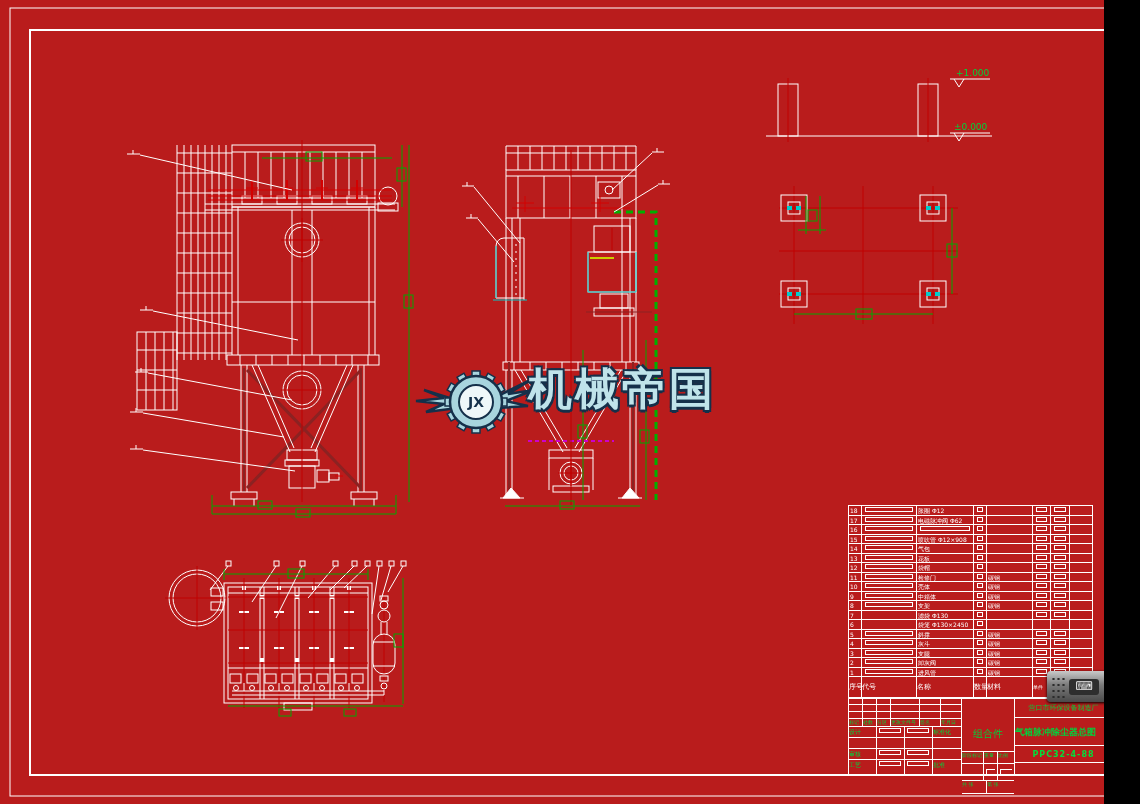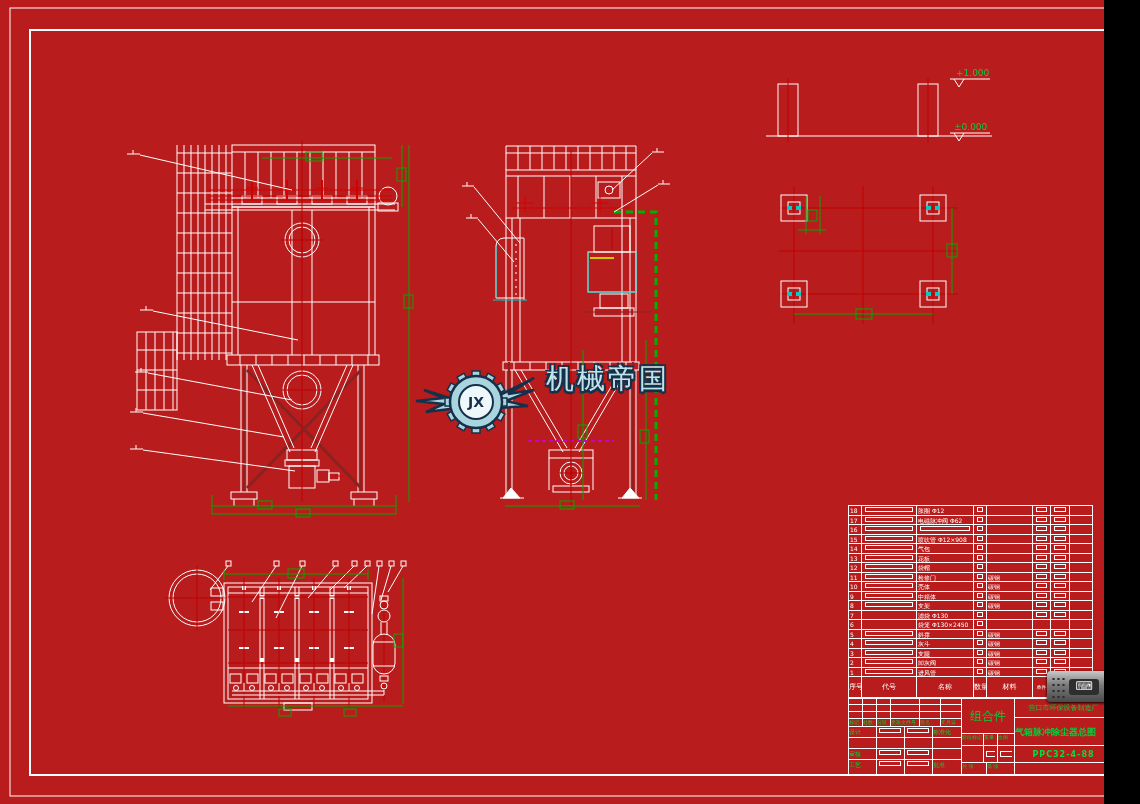--- a/index.html
+++ b/index.html
@@ -8,55 +8,55 @@
   .page *{box-sizing:border-box;}
   svg{position:absolute;left:0;top:0;}
   
   #titleblock{position:absolute;left:848px;top:505px;width:265px;height:270px;color:#fff;}
   #bom{position:absolute;left:0;top:0;width:245px;border:1px solid #fff;}
   .bom-row,.bom-hrow{display:grid;grid-template-columns:13px 55px 57px 13px 46px 18px 19px auto;}
   .bom-row{height:9.5px;}
   .bom-hrow{height:21px;}
   .bcell{border-right:1px solid #fff;border-bottom:1px solid #fff;font-size:6px;line-height:9px;
          overflow:hidden;white-space:nowrap;padding-left:1px;}
-  .bom-hrow .bcell{font-size:7px;line-height:20px;text-align:center;padding:0;border-bottom:none;}
+  .bom-hrow .bcell{font-size:7px;line-height:20px;padding:0;border-bottom:none;}
   .bcell:last-child{border-right:none;}
   .cellbox{height:5px;border:1px solid #fff;margin:1px 3px 0 2px;}
   .bom-hrow .bcell:nth-child(6),.bom-hrow .bcell:nth-child(7){font-size:5px;}
   
   #tb-left{position:absolute;left:0;top:192px;width:114px;height:78px;border:1px solid #fff;}
   #tb-mid{position:absolute;left:114px;top:192px;width:53px;height:78px;border:1px solid #fff;border-left:none;}
   #tb-right{position:absolute;left:167px;top:192px;width:98px;height:78px;border:1px solid #fff;border-left:none;}
   .grow{display:grid;}
   .gcell{border-right:1px solid #fff;border-bottom:1px solid #fff;overflow:hidden;
          font-size:5px;line-height:7px;color:#00d23c;white-space:nowrap;}
   .gcell:last-child{border-right:none;}
   .blank-row{grid-template-columns:14px 14px 14px 29px 21px auto;height:7px;}
   .sig-hrow{grid-template-columns:14px 14px 14px 29px 21px auto;height:8px;}
   .sig-row{grid-template-columns:28px 28px 28px auto;height:11px;}
   .sig-row.tall{height:16px;}
   .sig-row .gcell{line-height:10px;font-size:6px;}
   .stage-row{grid-template-columns:22px 14px auto;height:12px;}
   .sheet-row{grid-template-columns:25px auto;height:13px;}
-  .g-asm{height:36px;border-bottom:1px solid #fff;color:#00d23c;font-size:12px;
-         text-align:center;line-height:36px;}
+  .g-asm{height:36px;border-bottom:1px solid #fff;color:#00d23c;font-size:10px;
+         text-align:center;line-height:36px;margin-top:18px;}
   .boxrow{display:grid;grid-template-columns:22px 14px auto;height:17px;border-bottom:1px solid #fff;}
   .boxrow div{border-right:1px solid #fff;}
   .boxrow div:last-child{border-right:none;}
   .wbox{height:6px;border:1px solid #fff;margin:5px 2px 0 2px;}
   .r-company{height:20px;border-bottom:1px solid #fff;color:#00d23c;font-size:7px;
              line-height:20px;text-align:center;}
   .r-title{height:28px;border-bottom:1px solid #fff;color:#00d23c;font-size:9px;font-weight:bold;
            line-height:28px;}
   .r-no{height:17px;border-bottom:1px solid #fff;color:#00e03c;font-size:8px;
         line-height:17px;text-align:center;letter-spacing:1px;font-weight:bold;}
   .r-blank{height:12px;}
   
   #watermark{position:absolute;left:412px;top:352px;width:330px;height:100px;z-index:5;text-align:right;}
-  #wm-cn{position:absolute;left:134px;top:8px;font-size:28px;font-weight:normal;letter-spacing:3px;
+  #wm-cn{position:absolute;left:116px;top:8px;font-size:44px;font-weight:bold;letter-spacing:3px;
          color:#bfe3ea;text-shadow:2px 2px 0 #15304a,-2px -2px 0 #15304a,2px -2px 0 #15304a,
          -2px 2px 0 #15304a,0 3px 0 #15304a;white-space:nowrap;}
   #wm-en{position:absolute;left:126px;top:56px;font-size:19px;font-weight:bold;letter-spacing:3px;
          color:#d9d9d9;text-shadow:1px 1px 0 #15304a,-1px -1px 0 #15304a,1px -1px 0 #15304a,
          -1px 1px 0 #15304a,0 2px 0 #15304a;white-space:nowrap;}
   
   #kbd-widget{position:absolute;left:1047px;top:671px;width:70px;height:31px;z-index:6;
       border-radius:4px;background:linear-gradient(#c9c9c9,#7a7a7a 45%,#4a4a4a);
       box-shadow:0 1px 3px #000;display:flex;align-items:center;}
   #kbd-dots{width:16px;height:22px;margin-left:4px;

